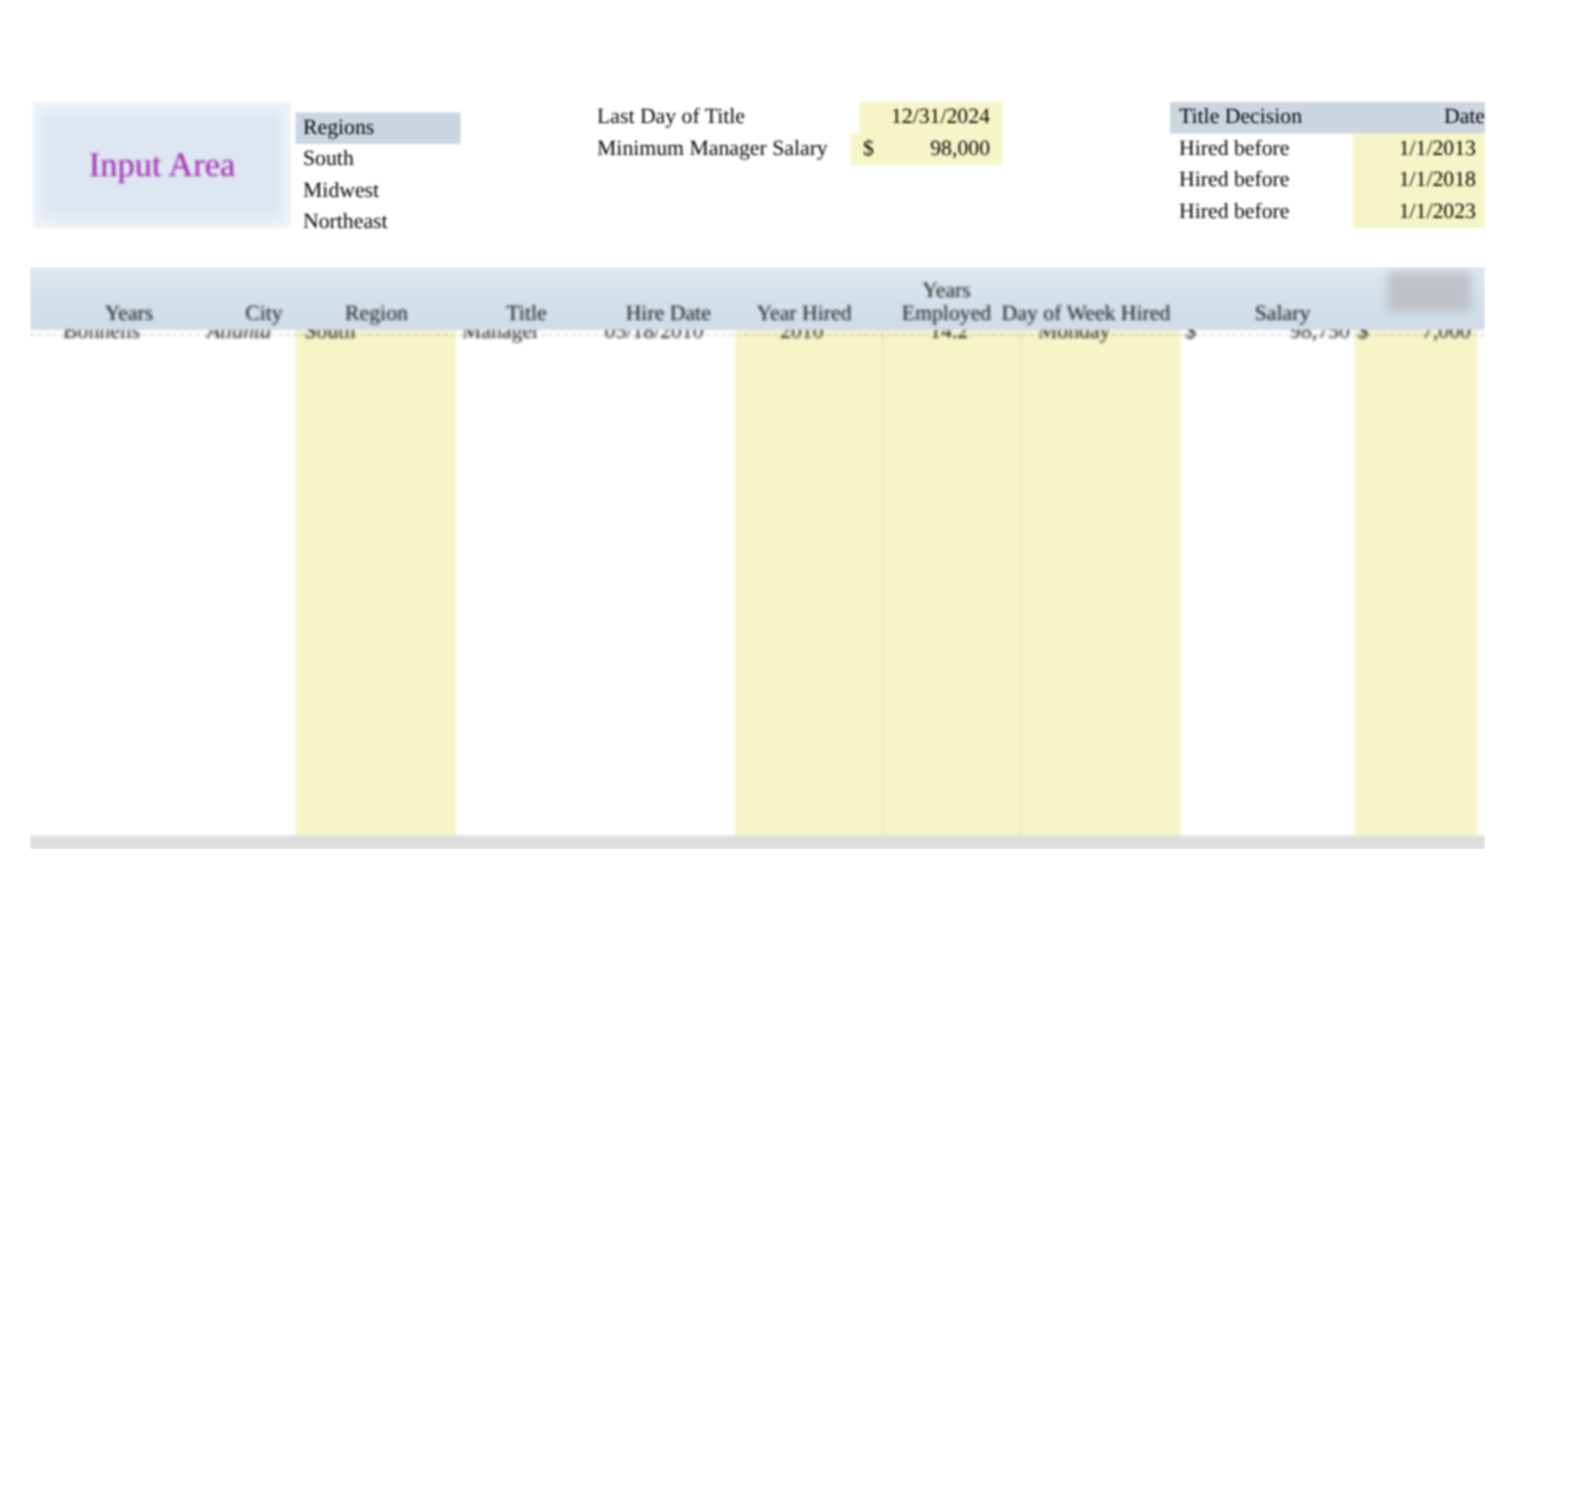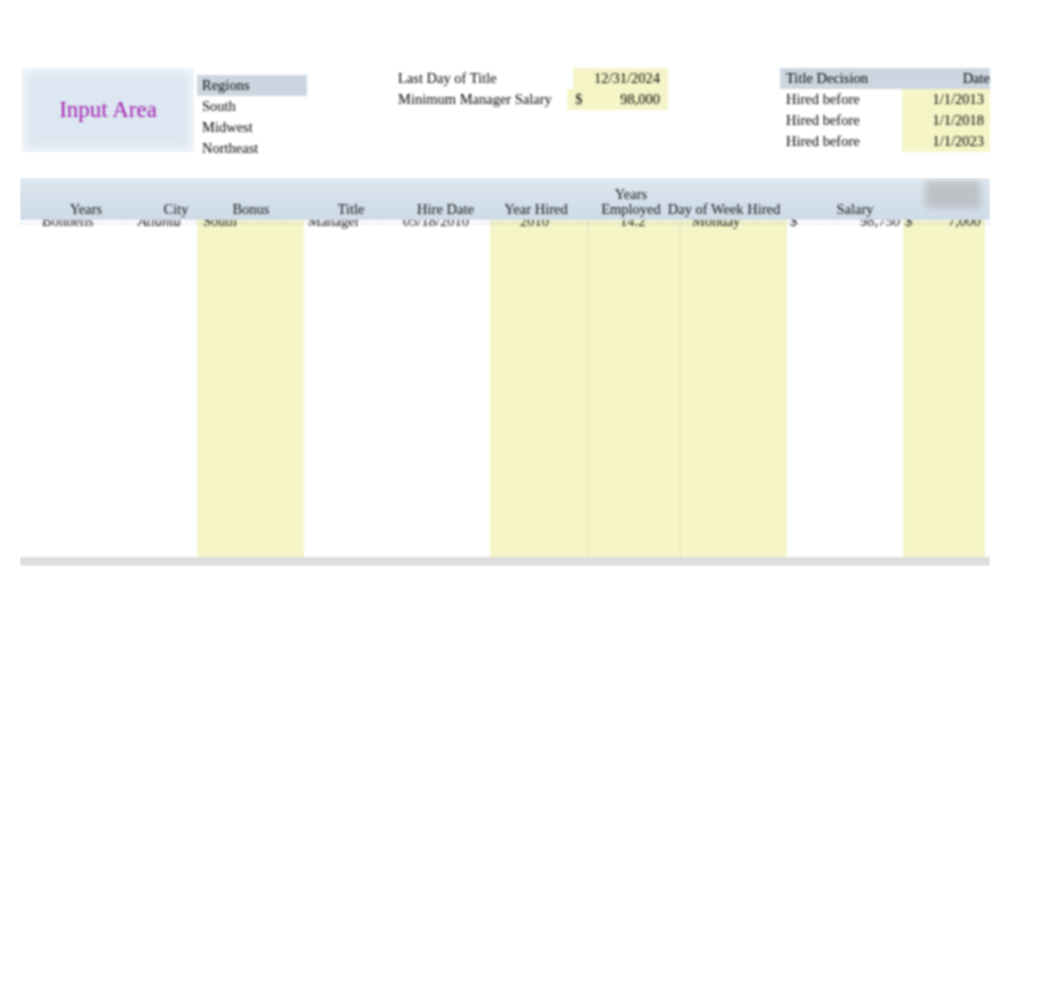--- a/index.html
+++ b/index.html
@@ -185,21 +185,21 @@
     <div class="ycol" style="left:470px;width:297px;"></div>
     <div class="ycol" style="left:883px;width:82px;"></div>
 
     <div class="vdiv" style="left:568px;"></div>
     <div class="vdiv" style="left:660px;"></div>
 
     <div id="table-header">
       <div id="header-blob"></div>
       <div class="hcell" style="left:16px;width:100px;">Years</div>
       <div class="hcell" style="left:110px;width:92px;">City</div>
-      <div class="hcell" style="left:185px;width:92px;">Bonus</div>
+      <div class="hcell" style="left:185px;width:92px;">Region</div>
       <div class="hcell" style="left:285px;width:92px;">Title</div>
       <div class="hcell" style="left:378px;width:95px;text-align:center;">Hire Date</div>
       <div class="hcell" style="left:468px;width:96px;">Year Hired</div>
       <div class="hcell" style="left:565px;width:92px;bottom:3px;white-space:normal;">Years Employed</div>
       <div class="hcell" style="left:639px;width:130px;">Day of Week Hired</div>
       <div class="hcell" style="left:790px;width:90px;">Salary</div>
     </div>
 
     <div id="row1">
       <div class="dcell" style="left:22px;">Bonnells</div>

